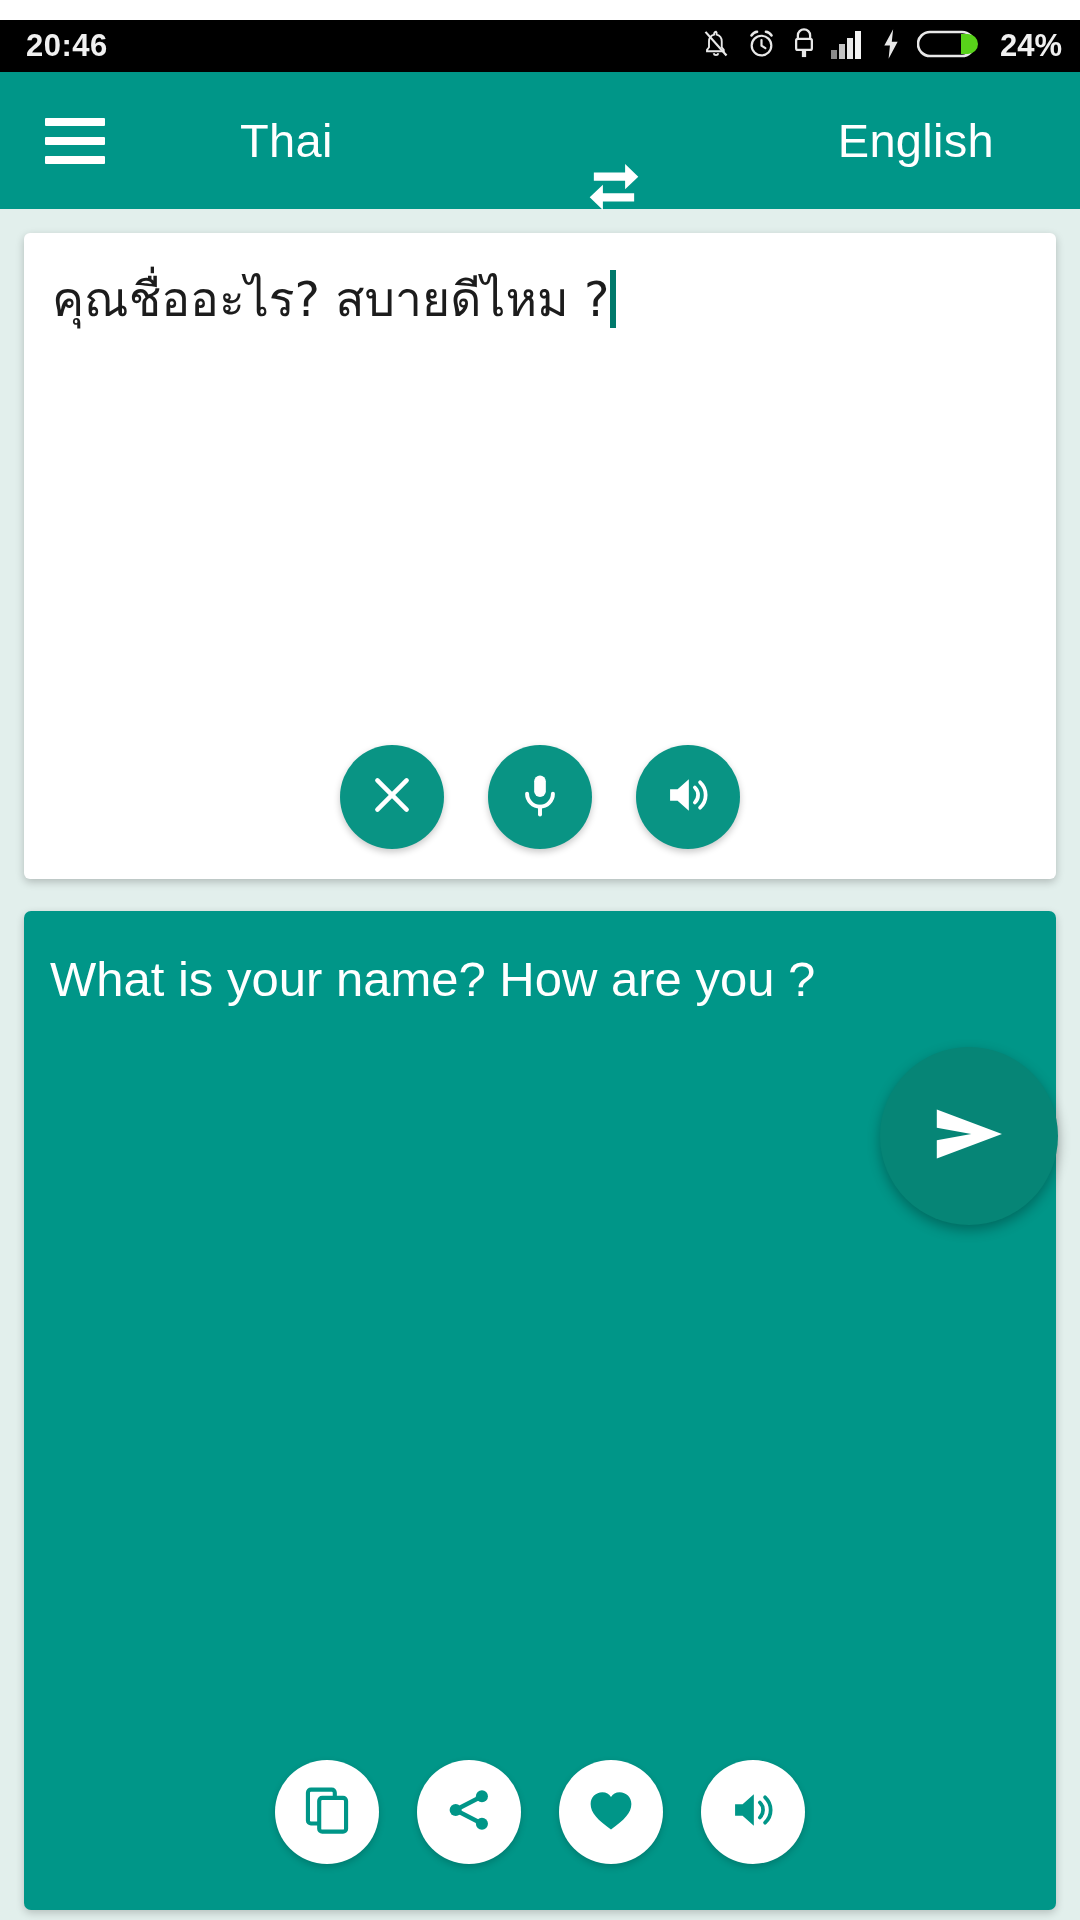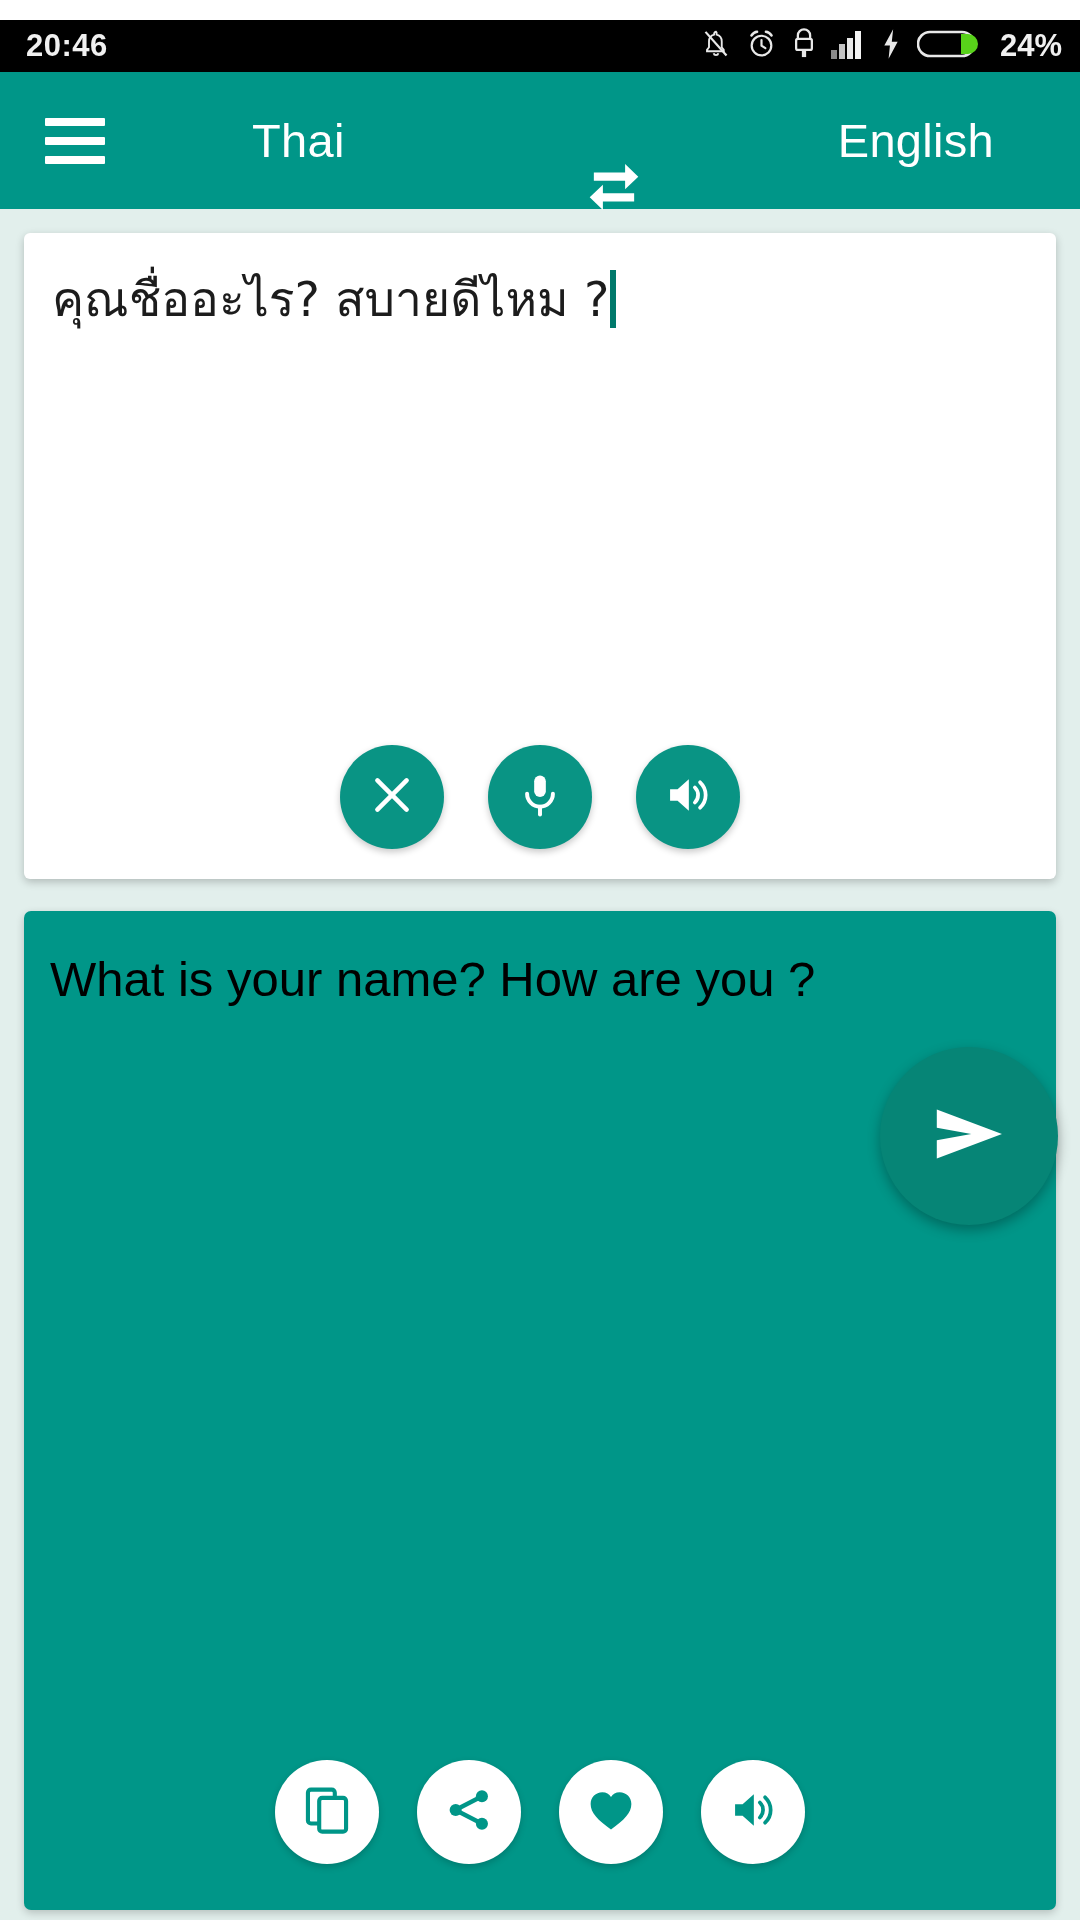--- a/index.html
+++ b/index.html
@@ -55,21 +55,21 @@
     background:#ffffff; border-radius:1px;
   }
   .lang-label {
     color:#ffffff;
     font-size:47px;
     font-weight:normal;
     letter-spacing:0.3px;
     white-space:nowrap;
     cursor:pointer;
   }
-  #lang-source { position:absolute; left:252px; }
+  #lang-source { position:absolute; left:240px; }
   #lang-target { position:absolute; right:86px; }
   #swap-button {
     position:absolute; left:583px; top:84px;
     width:62px; height:62px; cursor:pointer;
   }
 
   
   #content {
     flex:1 1 auto;
     position:relative;
@@ -155,21 +155,21 @@
     overflow:hidden;
     position:relative;
   }
   #target-text-wrap {
     flex:1 1 auto;
     padding:38px 30px 0 26px;
   }
   #target-text {
     font-size:49px;
     line-height:1.25;
-    color:#000000;
+    color:#ffffff;
     word-break:break-word;
   }
   #target-actions {
     flex:0 0 auto;
     display:flex; justify-content:center; align-items:center;
     gap:38px;
     padding-bottom:46px;
   }
 </style>
 </head>

